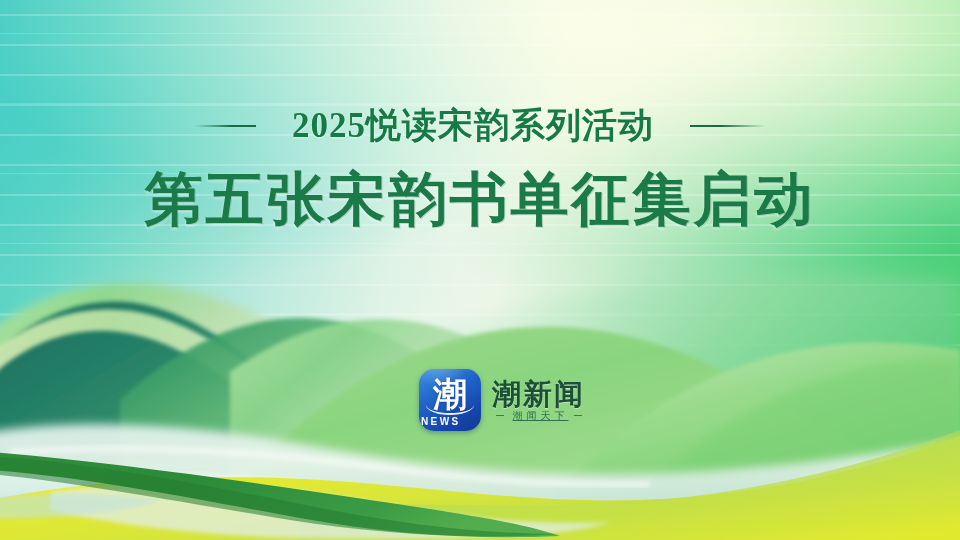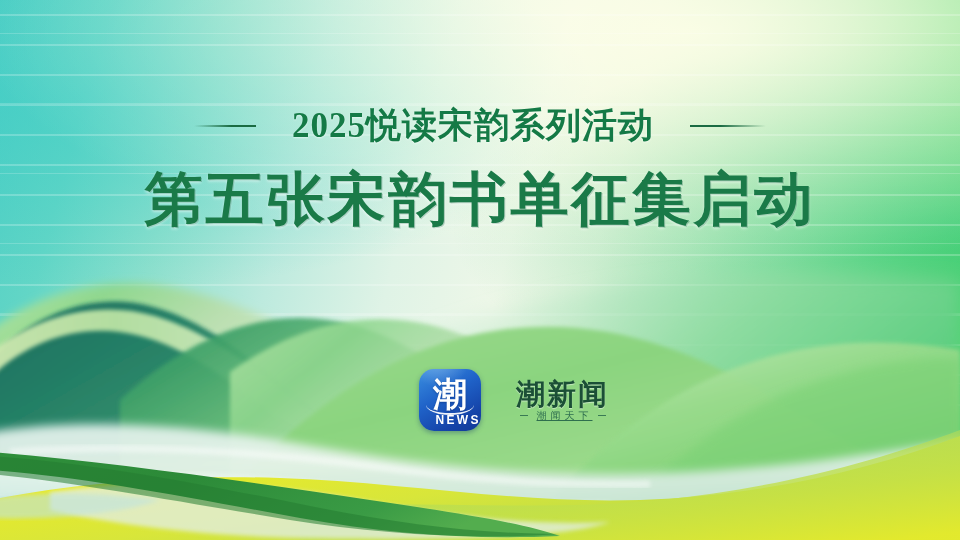--- a/index.html
+++ b/index.html
@@ -126,24 +126,24 @@
     text-shadow:0 1px 2px rgba(0,25,80,.35);
   }
   .logo-swoosh{
     position:absolute; left:7px; bottom:16px; width:48px; height:12px; z-index:2;
     border-bottom:2px solid rgba(255,255,255,.92);
     border-radius:0 0 60% 60% / 0 0 100% 100%;
   }
   .logo-news{
     position:absolute; bottom:4px; left:0; width:100%; z-index:3;
     font-family:"Liberation Sans","DejaVu Sans",sans-serif;
-    font-size:12px; font-weight:700; color:#ffffff;
-    letter-spacing:2.4px; text-align:right; text-indent:2px;
-  }
-  .logo-text{ display:flex; flex-direction:column; align-items:center; gap:2px;margin-left:24px; }
+    font-size:10px; font-weight:700; color:#ffffff;
+    letter-spacing:2.4px; text-align:left; text-indent:2px;
+  }
+  .logo-text{ display:flex; flex-direction:column; align-items:center; gap:2px; }
   .logo-name{
     font-family:"Liberation Serif","DejaVu Serif",serif;
     font-size:29px; font-weight:700; color:#1b4f36;
     letter-spacing:2px; line-height:1;
     text-shadow:0 1px 1px rgba(255,255,255,.5);
   }
   .logo-tag-row{ display:flex; align-items:center; gap:5px; }
   .tag-dash{ width:8px; height:1.5px; background:#2a6a4c; opacity:.85; }
   .logo-tagline{
     font-family:"Liberation Sans","DejaVu Sans",sans-serif;

